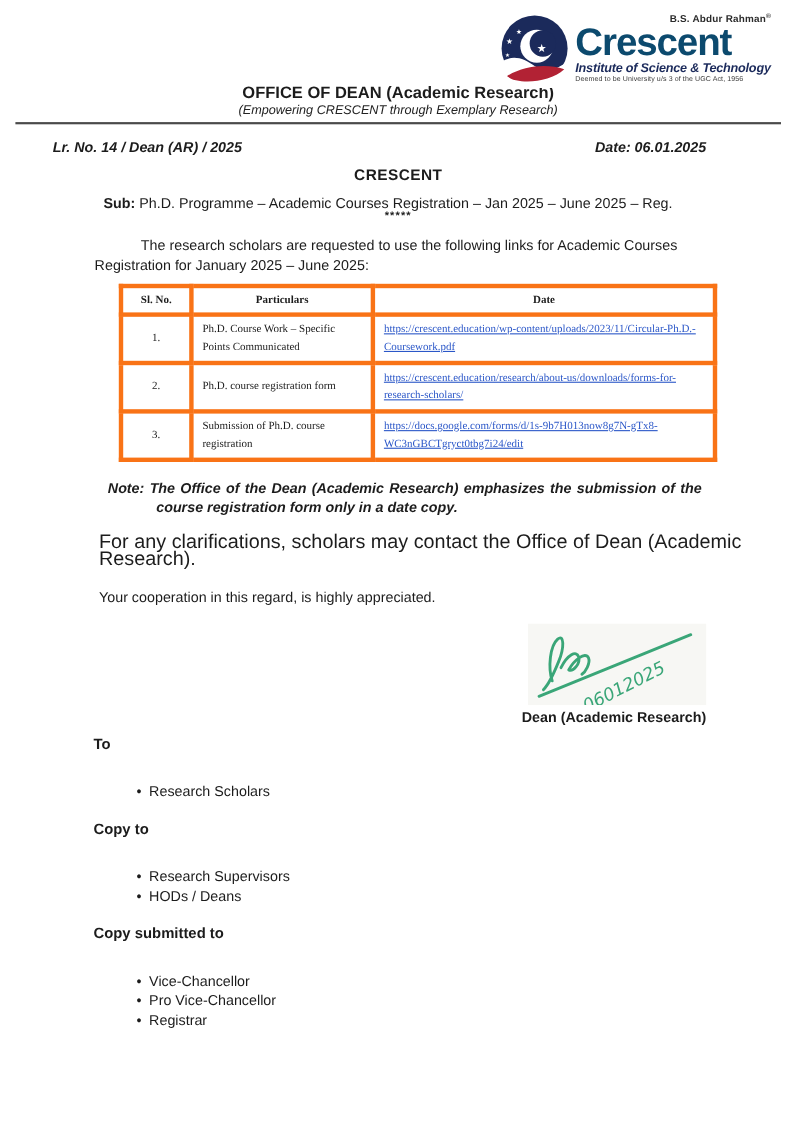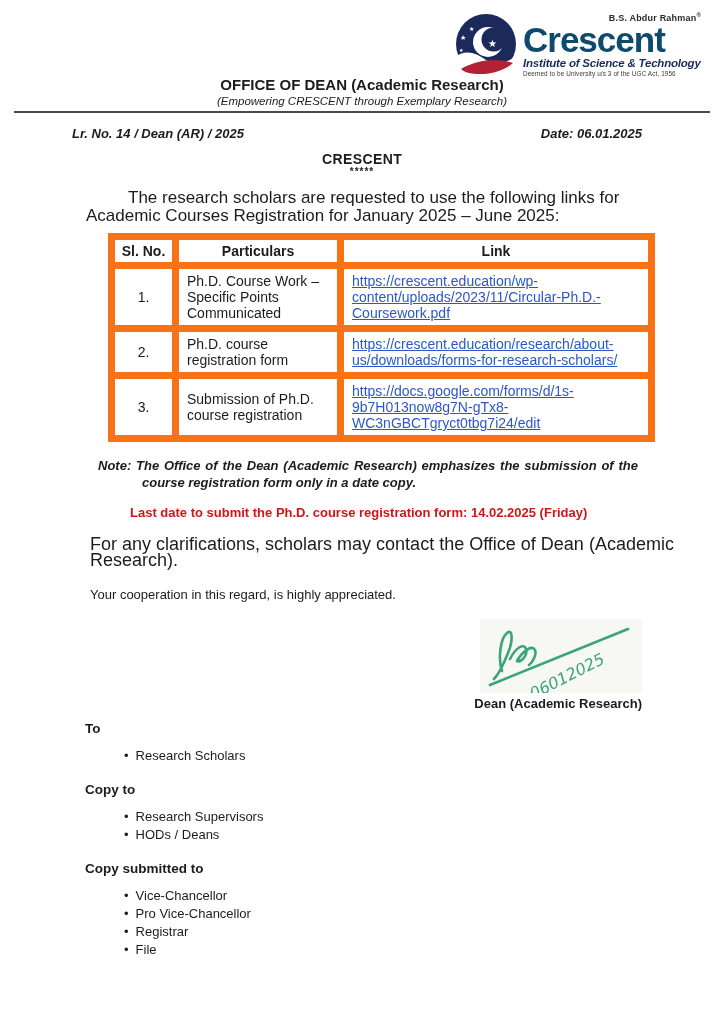--- a/index.html
+++ b/index.html
@@ -32,34 +32,34 @@
   .brand-large { font-size:35px; font-weight:bold; color:#0c4a6e; line-height:.92; letter-spacing:-1px; margin-top:1px; }
   .brand-sub { font-size:11.5px; font-weight:bold; color:#1b2a5b; margin-top:1px; letter-spacing:-0.2px;font-style:italic; }
   .brand-tagline { font-size:6.4px; color:#3a3a3a; margin-top:1px; letter-spacing:.1px; }
 
   
   .office-title { padding-top:76px; text-align:center; font-weight:bold; font-size:15px; line-height:18px; }
   .office-subtitle { text-align:center; font-style:italic; font-size:11.5px; line-height:14px; color:#222; }
   .rule { margin:3px 14px 0 14px; border:none; border-top:2px solid #4a4a4a; }
 
   
-  .ref-row { display:flex; justify-content:space-between; margin:13px 82px 0 72px;
+  .ref-row { display:flex; justify-content:space-between; margin:13px 82px 0 48px;
              font-weight:bold; font-style:italic; font-size:13px; line-height:16px;gap:19px; }
 
   .circular-heading { margin-top:9px; text-align:center; font-weight:bold; font-size:14px; letter-spacing:.4px; line-height:17px; }
 
   .subject { margin:8px 60px 0 94px; font-size:13px; line-height:17px; }
   .subject .lbl { font-weight:bold; }
   .separator { margin-top:-1px; text-align:center; font-size:10px; font-weight:bold; letter-spacing:1px; line-height:10px; }
 
-  .intro { margin:12px 72px 0 86px; font-size:17px; line-height:17.5px; text-indent:42px; }
+  .intro { margin:12px 72px 0 86px; font-size:13px; line-height:17.5px; text-indent:42px; }
 
   
   table.links { margin:9px 0 0 108px; border-collapse:collapse; width:540px; table-layout:fixed; }
-  table.links th, table.links td { border:7px solid #f97316; font-size:14px; line-height:16px; vertical-align:middle; }
+  table.links th, table.links td { border:4px solid #f97316; font-size:10px; line-height:16px; vertical-align:middle;font-family:Liberation Serif, serif; }
   table.links th { font-weight:bold; text-align:center; padding:3px 4px; }
   table.links td { padding:4px 8px; }
   .col-sl { width:64px; }
   .col-part { width:165px; }
   .col-link { width:311px; }
   td.sl { text-align:center; }
   a.doc-link { color:#2b57c8; text-decoration:underline; overflow-wrap:anywhere; word-break:break-word; cursor:pointer; }
 
   
   .note { margin:15px 72px 0 98px; width:540px; font-weight:bold; font-style:italic;
@@ -68,21 +68,21 @@
   .clarification { margin:15px 0 0 90px; font-size:18px; line-height:16px; }
   .cooperation { margin:19px 0 0 90px; font-size:13px; line-height:16px; }
 
   
   .sig-area { margin:16px 82px 0 auto; width:235px; display:flex; flex-direction:column; align-items:flex-end; }
   .sig-image { width:162px; height:74px; background:#f7f7f4; }
   .sig-label { margin-top:2px; font-weight:bold; font-size:13px; line-height:17px; }
 
   
   .dist-heading { margin:8px 0 0 85px; font-weight:bold; font-size:13.5px; line-height:17px; }
-  .dist-heading + ul { margin:10px 0 0 0; padding:0 0 0 124px; list-style:none; }
+  .dist-heading + ul { margin:26px 0 0 0; padding:0 0 0 124px; list-style:none; }
   .dist-list li { font-size:13px; line-height:18px; }
   .dist-list li::before { content:"•"; margin-right:7px; font-size:13px; }
   .gap-sm { margin-top:16px; }
 </style>
 </head>
 <body>
 
 <div class="page">
 
   <div class="logo">
@@ -116,35 +116,39 @@
   <div class="office-subtitle">(Empowering CRESCENT through Exemplary Research)</div>
   <hr class="rule">
 
   <div class="ref-row">
     <span>Lr. No. 14 / Dean (AR) / 2025</span>
     <span>Date: 06.01.2025</span>
   </div>
 
   <div class="circular-heading">CRESCENT</div>
 
+  <div class="subject">
+    <span class="lbl">Sub:</span>
+    <span>Ph.D. Programme – Academic Courses Registration – Jan 2025 – June 2025 – Reg.</span>
+  </div>
   <div class="separator">*****</div>
 
   <p class="intro">The research scholars are requested to use the following links for Academic Courses Registration for January 2025 – June 2025:</p>
 
   <table class="links">
     <colgroup>
         <col class="col-sl">
         <col class="col-part">
         <col class="col-link">
       </colgroup>
     <thead>
       <tr>
         <th>Sl. No.</th>
         <th>Particulars</th>
-        <th>Link</th>
+        <th>Date</th>
       </tr>
     </thead>
     <tbody>
       <tr>
         <td class="sl">1.</td>
         <td>Ph.D. Course Work – Specific Points Communicated</td>
         <td><a class="doc-link">https://crescent.education/wp-content/uploads/2023/11/Circular-Ph.D.-Coursework.pdf</a></td>
       </tr>
       <tr>
         <td class="sl">2.</td>
@@ -157,21 +161,20 @@
         <td><a class="doc-link">https://docs.google.com/forms/d/1s-9b7H013now8g7N-gTx8-WC3nGBCTgryct0tbg7i24/edit</a></td>
       </tr>
     </tbody>
   </table>
 
   <div class="note">
     <span>Note:</span>
     <span>The Office of the Dean (Academic Research) emphasizes the submission of the course registration form only in a date copy.</span>
   </div>
 
-  <div class="deadline" style="color: rgb(208, 22, 22);">Last date to submit the Ph.D. course registration form: 14.02.2025 (Friday)</div>
 
   <div class="clarification">For any clarifications, scholars may contact the Office of Dean (Academic Research).</div>
   <div class="cooperation">Your cooperation in this regard, is highly appreciated.</div>
 
   <div class="sig-area">
     <svg class="sig-image" viewBox="0 0 162 74" xmlns="http://www.w3.org/2000/svg">
       <g stroke="#3aa678" stroke-width="2.6" fill="none" stroke-linecap="round" stroke-linejoin="round">
 
         <path d="M22,52 C18,40 20,20 27,14 C33,9 33,22 28,34 C24,44 18,56 14,60"></path>
         <path d="M30,40 C36,28 44,24 46,30 C48,36 41,44 37,42 C42,33 52,25 55,31 C57,36 52,44 49,46"></path>
@@ -193,16 +196,15 @@
   <ul class="dist-list">
     <li>Research Supervisors</li>
     <li>HODs / Deans</li>
   </ul>
 
   <div class="dist-heading gap-sm">Copy submitted to</div>
   <ul class="dist-list">
     <li>Vice-Chancellor</li>
     <li>Pro Vice-Chancellor</li>
     <li>Registrar</li>
-    <li>File</li>
   </ul>
 
 </div>
 
 </body></html>

